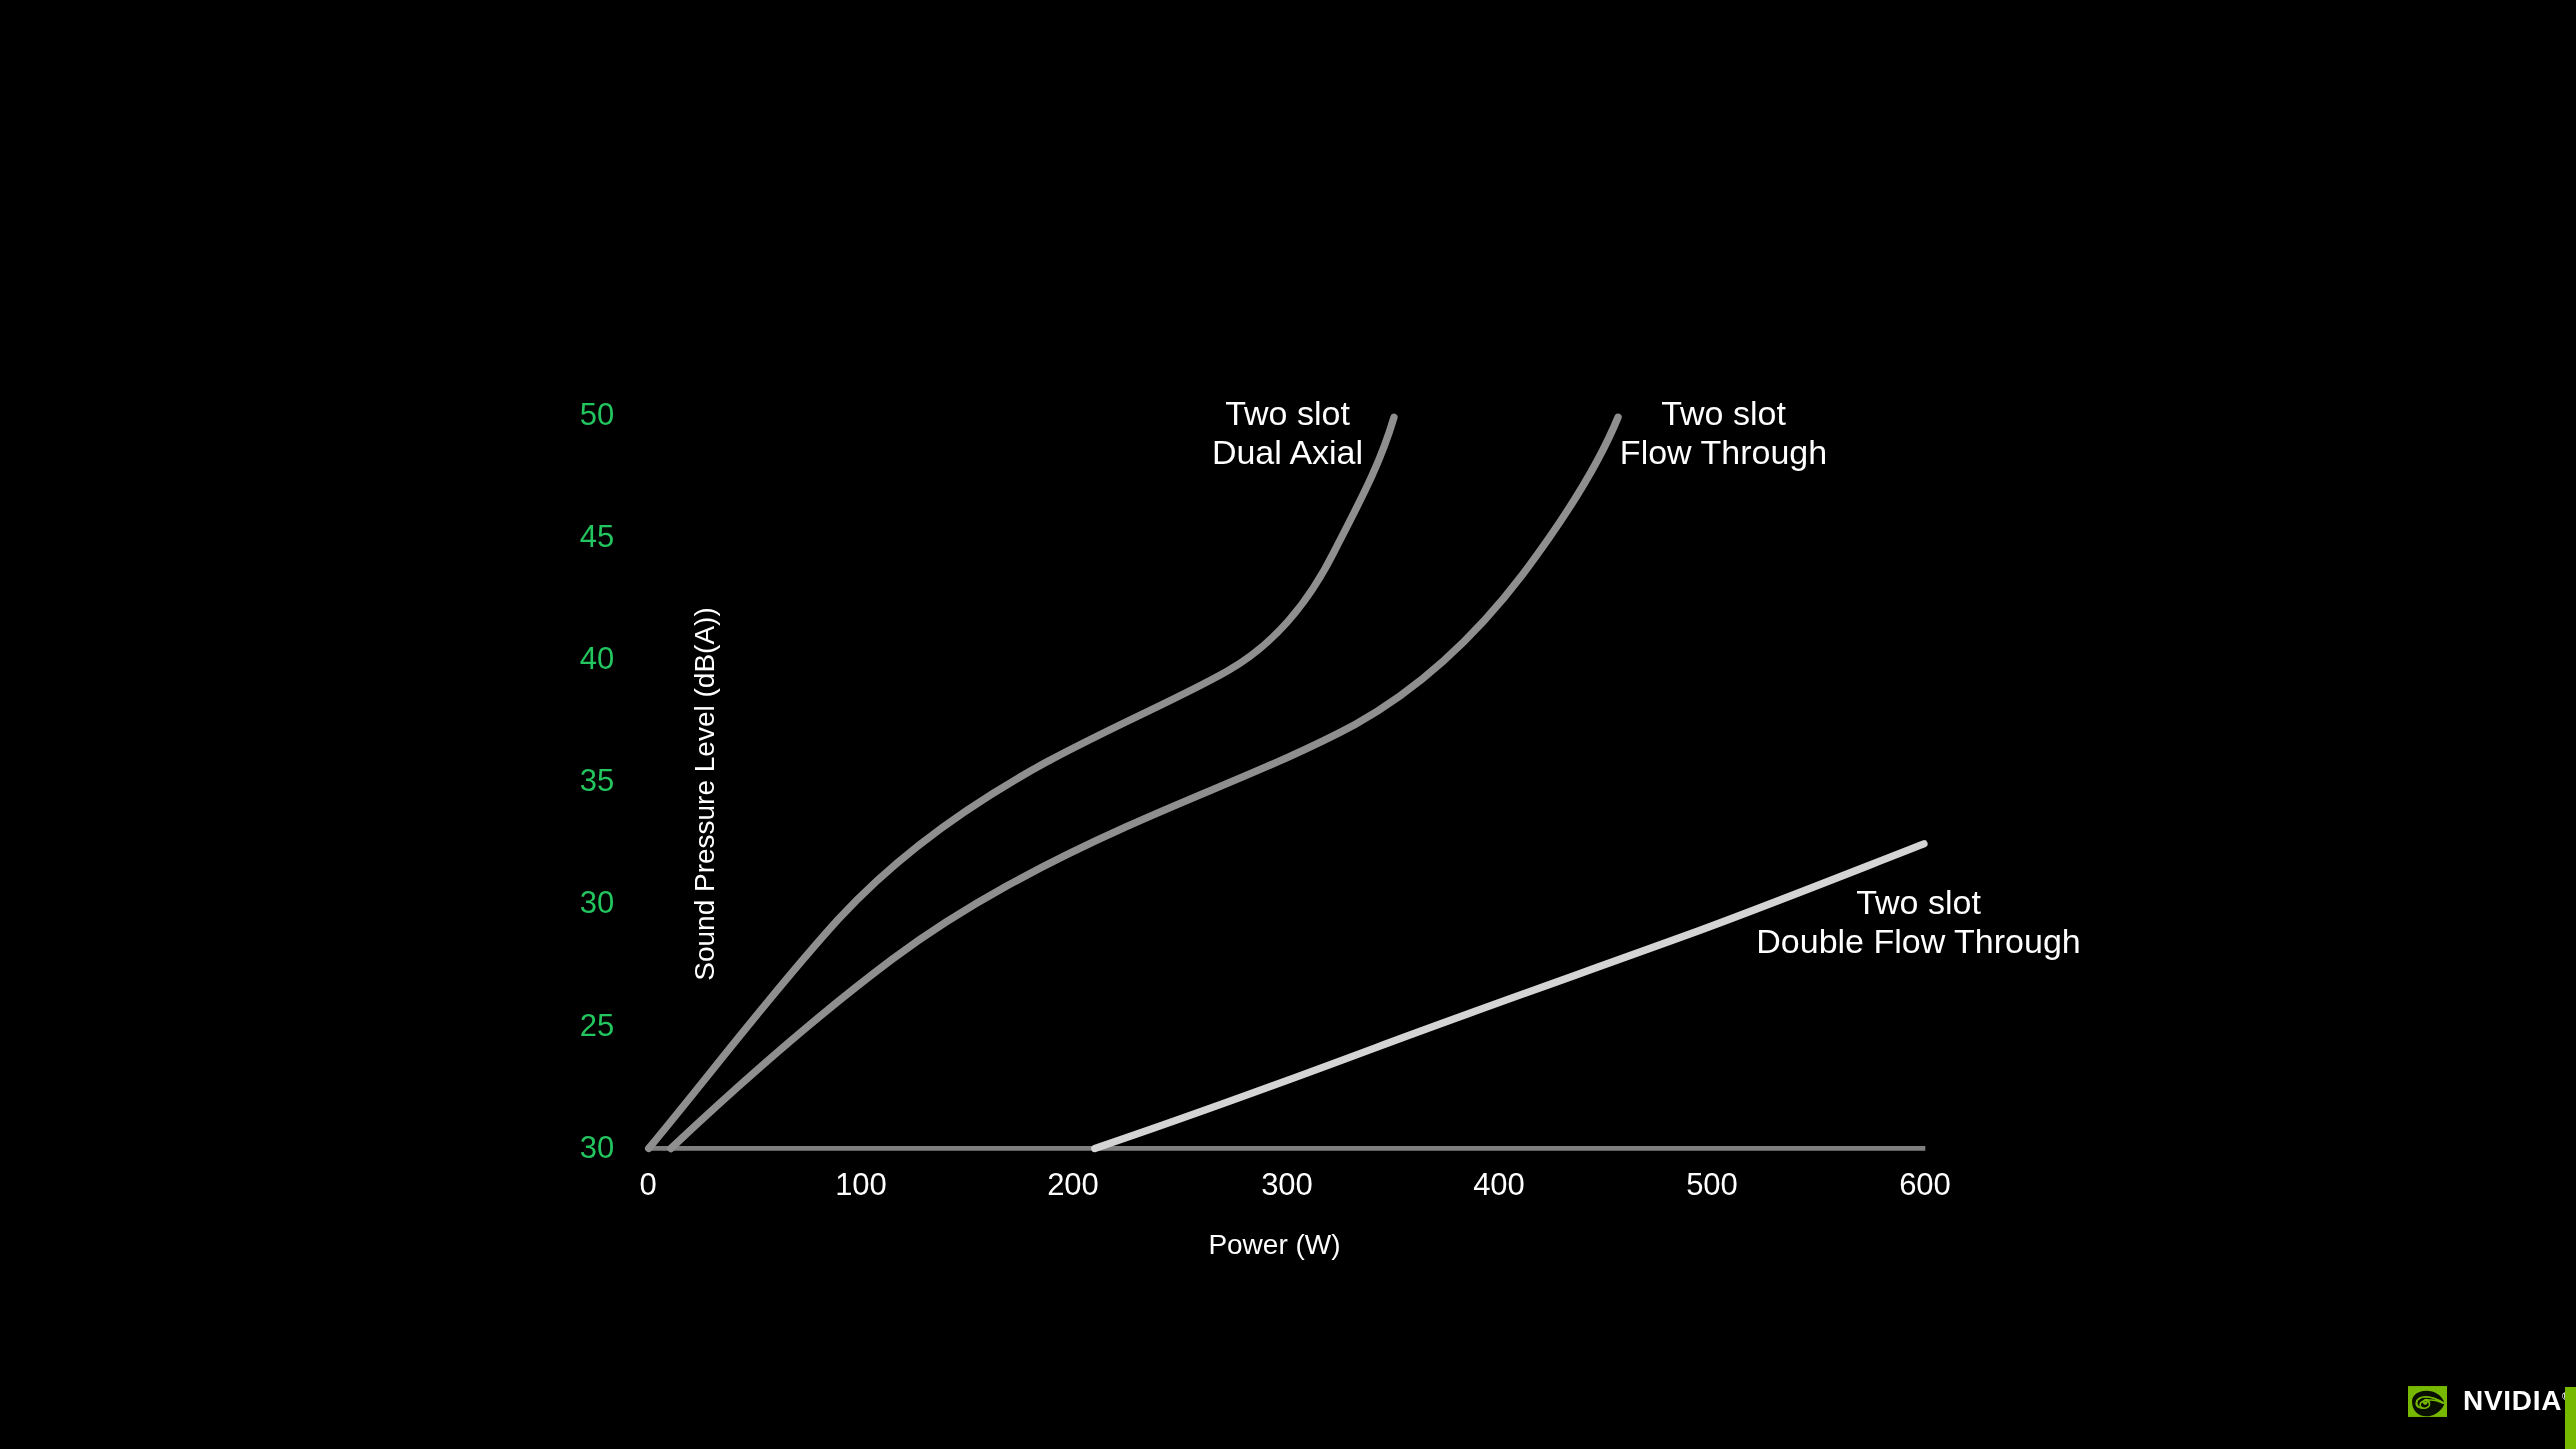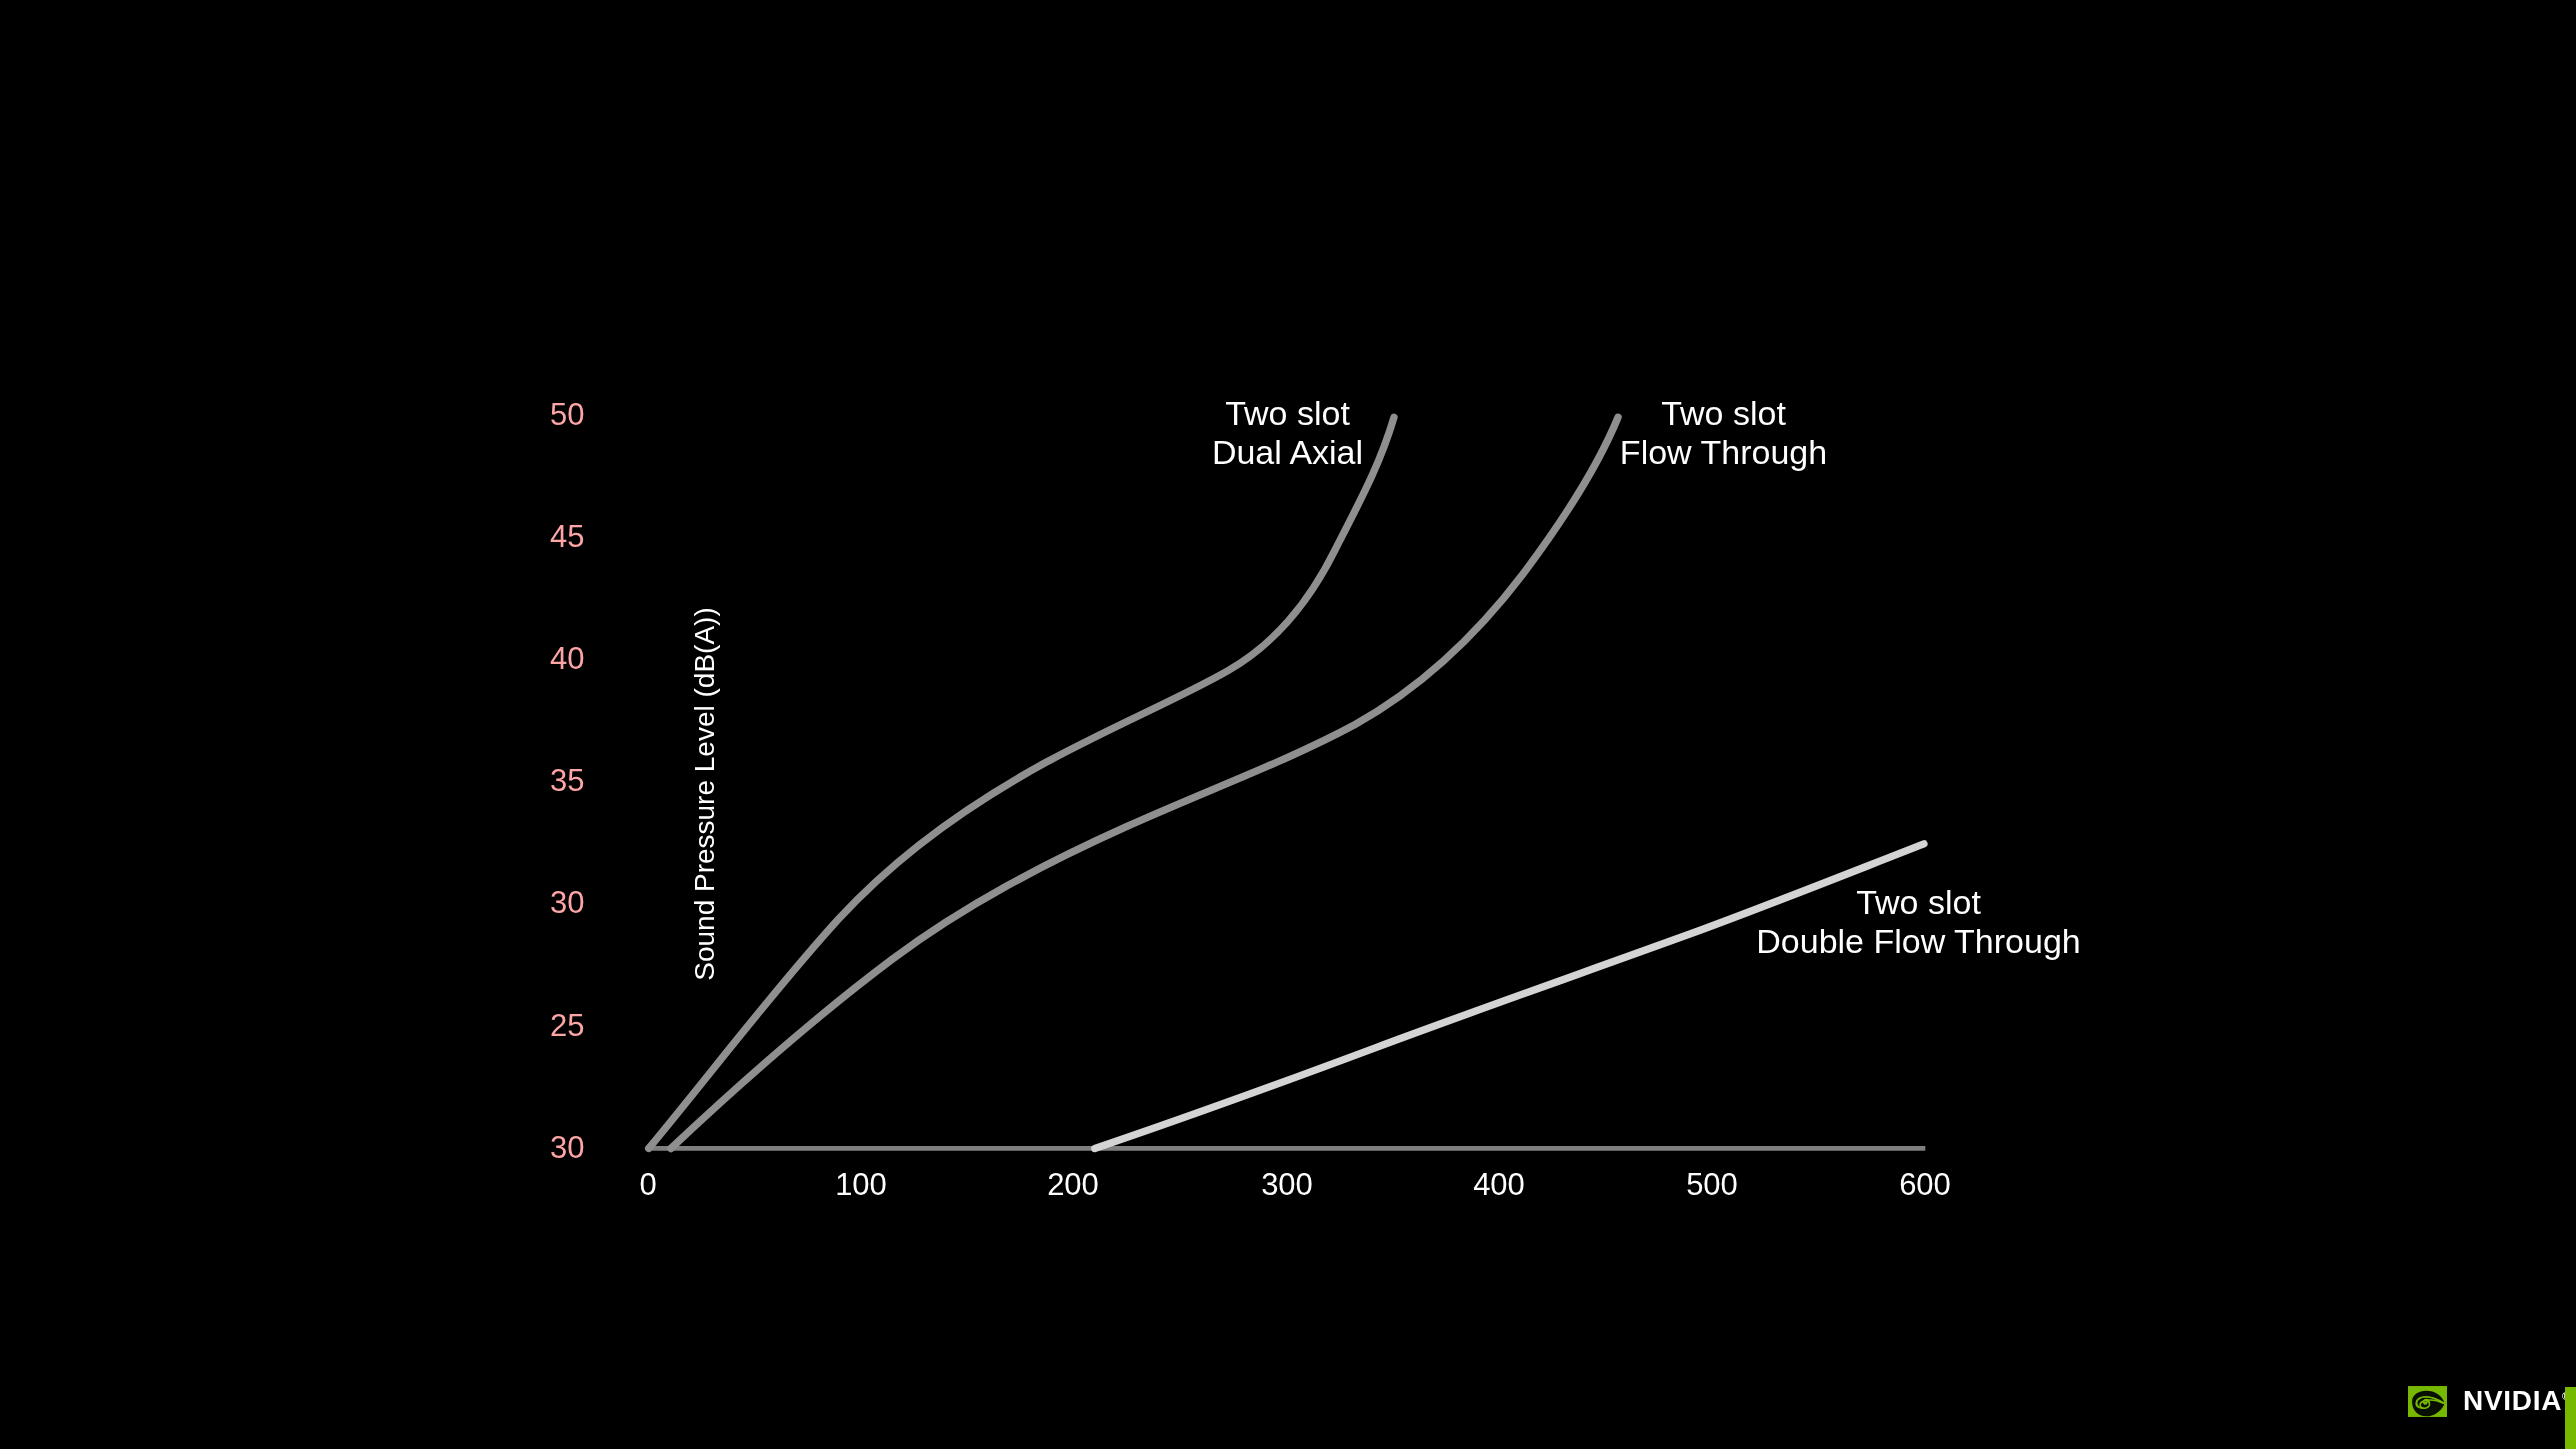--- a/index.html
+++ b/index.html
@@ -65,23 +65,23 @@
     top: 1229px;
     width: 537px;
     text-align: center;
     font-size: 28px;
     color: #ffffff;
     font-family: "Liberation Sans", sans-serif;
   }
   .ytick {
     position: absolute;
     width: 94px;
-    text-align: left;
+    text-align: center;
     font-size: 31px;
-    color: #fca5a5;
+    color: #22c55e;
     font-family: "Liberation Sans", sans-serif;
   }
   .xtick {
     position: absolute;
     width: 134px;
     text-align: center;
     font-size: 31px;
     color: #ffffff;
     font-family: "Liberation Sans", sans-serif;
   }
@@ -174,20 +174,21 @@
     <div class="ytick" style="left:550px; top:1130px;">30</div>
 
     <div class="xtick" style="left:581px; top:1167px;">0</div>
     <div class="xtick" style="left:794px; top:1167px;">100</div>
     <div class="xtick" style="left:1006px; top:1167px;">200</div>
     <div class="xtick" style="left:1220px; top:1167px;">300</div>
     <div class="xtick" style="left:1432px; top:1167px;">400</div>
     <div class="xtick" style="left:1645px; top:1167px;">500</div>
     <div class="xtick" style="left:1858px; top:1167px;">600</div>
 
+    <div class="x-axis-title">Power (W)</div>
 
     <div class="series-label" style="left:1140px; top:394px; width:295px;">
       <span class="l1">Two slot</span>
       <span class="l2">Dual Axial</span>
     </div>
 
     <div class="series-label" style="left:1576px; top:394px; width:295px;">
       <span class="l1">Two slot</span>
       <span class="l2">Flow Through</span>
     </div>

